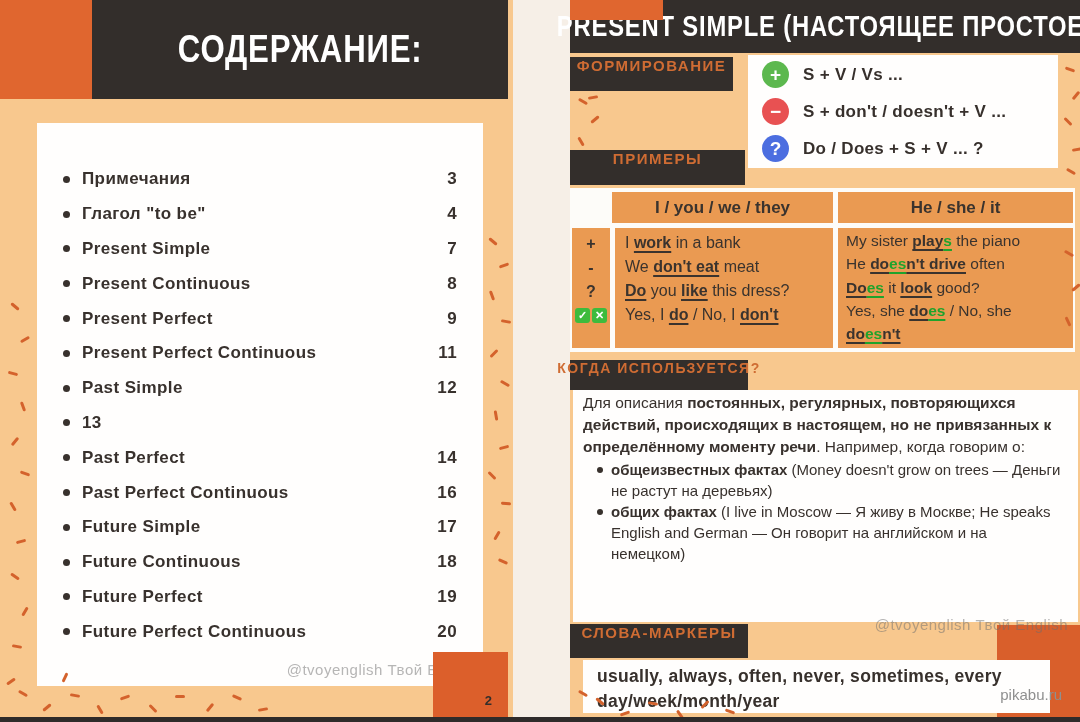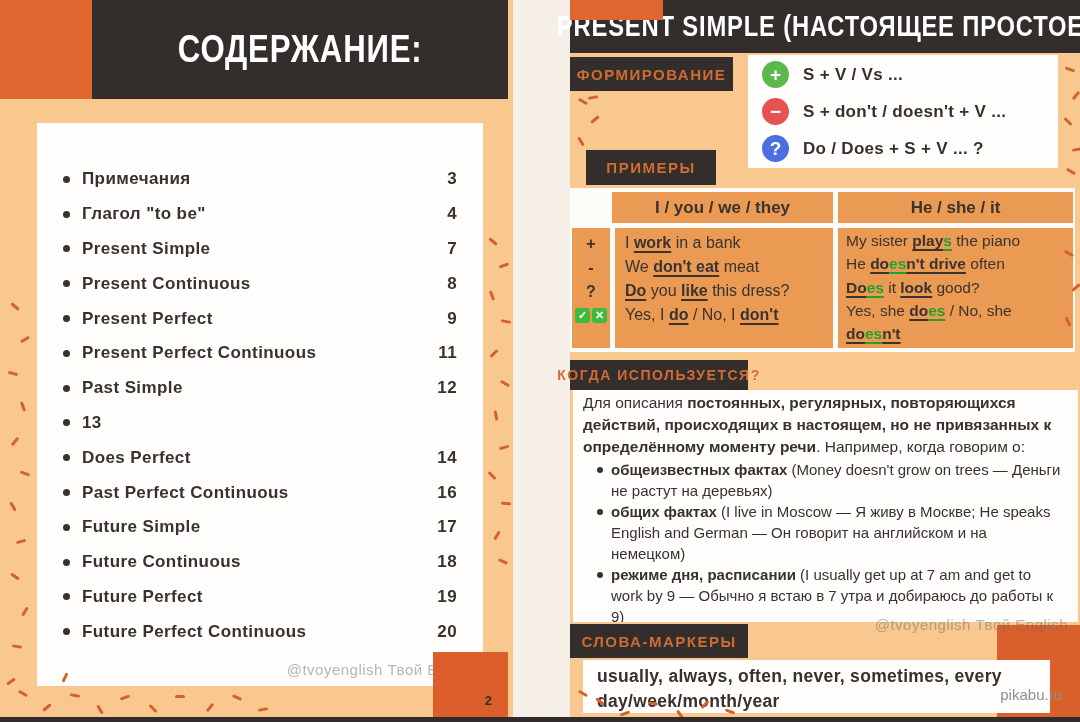--- a/index.html
+++ b/index.html
@@ -27,24 +27,24 @@
   .tpage{flex:none;}
   .wm{position:absolute;color:rgba(110,110,110,.5);font-size:15px;letter-spacing:.5px;white-space:nowrap;}
   .pageNumSq{position:absolute;left:433px;top:652px;width:75px;height:70px;background:#dc5f2b;}
   .pageNumSq span{position:absolute;right:16px;bottom:14px;font-size:13px;font-weight:bold;color:#332e2b;}
 
   
   .hdrR{position:absolute;left:0;top:0;width:510px;height:53px;background:#332e2b;
         display:flex;align-items:center;justify-content:center;}
   .hdrR .cond{font-size:29px;}
   .topOrange{position:absolute;left:0;top:0;width:93px;height:20px;background:#e0662f;}
-  .labelBox{position:absolute;background:#332e2b;display:flex;align-items:center;justify-content:center;}
+  .labelBox{position:absolute;background:#332e2b;display:flex;align-items:flex-start;justify-content:center;}
   .labelBox span{color:#cf6c33;font-weight:bold;letter-spacing:1.5px;font-size:15px;white-space:nowrap;}
   #lblForm{left:0;top:57px;width:163px;height:34px;}
-  #lblEx{left:16px;top:150px;width:130px;height:35px;}
+  #lblEx{left:0;top:150px;width:175px;height:35px;}
   #lblUse{left:0;top:360px;width:178px;height:30px;}
   #lblUse span{font-size:14px;}
   #lblMark{left:0;top:624px;width:178px;height:34px;}
   #lblMark span{font-size:15px;}
 
   .formPanel{position:absolute;left:178px;top:55px;width:310px;height:113px;background:#fffefd;
              display:flex;flex-direction:column;justify-content:center;padding-left:14px;box-sizing:border-box;}
   .formRow{height:37px;display:flex;align-items:center;}
   .circ{width:27px;height:27px;border-radius:50%;color:#fff;font-weight:800;font-size:19px;
         display:flex;align-items:center;justify-content:center;margin-right:14px;flex:none;line-height:1;}
@@ -133,21 +133,21 @@
             <span class="tdot"></span>
             <span class="tlabel">Past Simple</span>
             <span class="tpage">12</span>
           </div>
         <div class="trow">
             <span class="tdot"></span>
             <span class="tpage">13</span>
           </div>
         <div class="trow">
             <span class="tdot"></span>
-            <span class="tlabel">Does Perfect</span>
+            <span class="tlabel">Past Perfect</span>
             <span class="tpage">14</span>
           </div>
         <div class="trow">
             <span class="tdot"></span>
             <span class="tlabel">Past Perfect Continuous</span>
             <span class="tpage">16</span>
           </div>
         <div class="trow">
             <span class="tdot"></span>
             <span class="tlabel">Future Simple</span>
@@ -272,24 +272,20 @@
       <div class="useIntro"><span>Для описания </span><span class="sg-b">постоянных, регулярных, повторяющихся действий, происходящих в настоящем, но не привязанных к определённому моменту речи</span><span>. Например, когда говорим о:</span></div>
       <div class="useUl">
         <div class="useLi">
             <span class="bdot"></span>
             <span class="btxt"><span class="sg-b">общеизвестных фактах</span><span> (Money doesn't grow on trees — Деньги не растут на деревьях)</span></span>
           </div>
         <div class="useLi">
             <span class="bdot"></span>
             <span class="btxt"><span class="sg-b">общих фактах</span><span> (I live in Moscow — Я живу в Москве; He speaks English and German — Он говорит на английском и на немецком)</span></span>
           </div>
-        <div class="useLi">
-            <span class="bdot"></span>
-            <span class="btxt"><span class="sg-b">режиме дня, расписании</span><span> (I usually get up at 7 am and get to work by 9 — Обычно я встаю в 7 утра и добираюсь до работы к 9)</span></span>
-          </div>
       </div>
     </div>
 
     <div class="labelBox" id="lblMark">
       <span>СЛОВА-МАРКЕРЫ</span>
     </div>
     <div class="brRect"></div>
     <div class="markPanel">
       <div class="mtxt">usually, always, often, never, sometimes, every day/week/month/year</div>
     </div>

